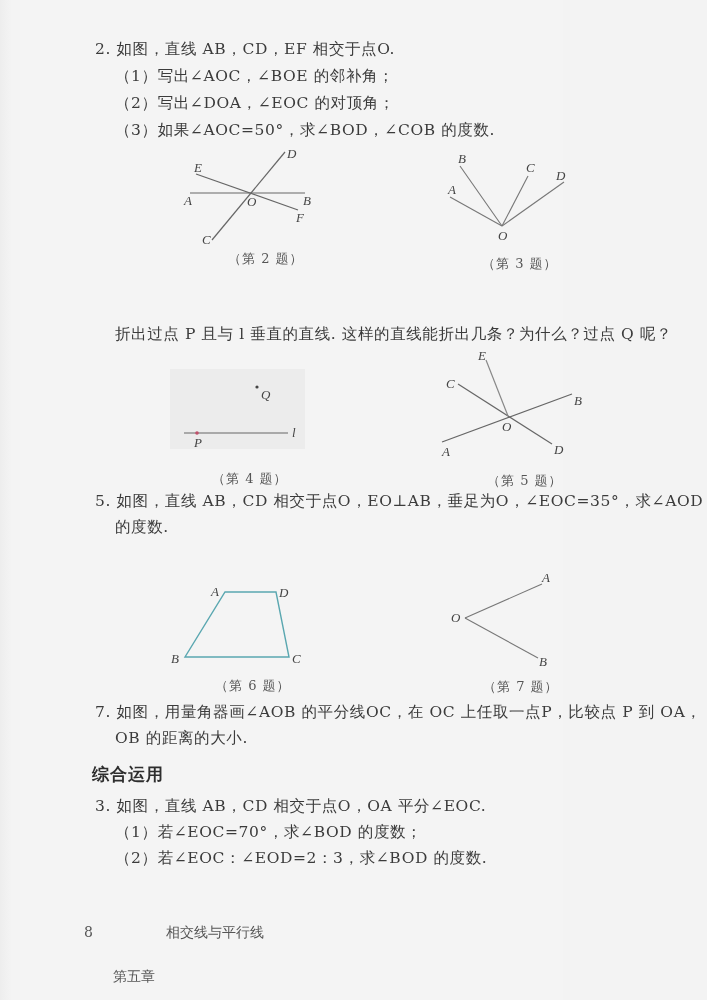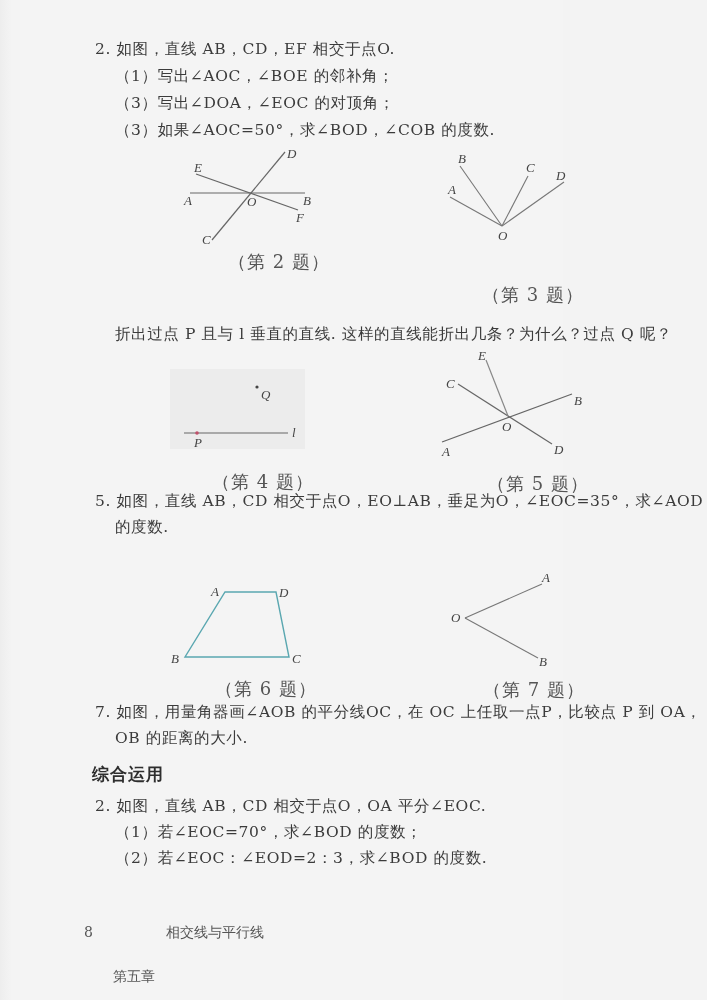--- a/index.html
+++ b/index.html
@@ -26,21 +26,21 @@
     .heading {
       position: absolute;
       font-family: "DejaVu Sans", "Liberation Sans", sans-serif;
       font-weight: bold;
       font-size: 17px;
       color: #2e2e2e;
       letter-spacing: 1px;
     }
     .caption {
       position: absolute;
-      font-size: 18px;
+      font-size: 13px;
       color: #555;
       letter-spacing: 1px;
       white-space: nowrap;
     }
     .footer {
       position: absolute;
       font-size: 14px;
       color: #555;
       white-space: nowrap;
     }
@@ -52,21 +52,21 @@
       fill: #444;
     }
   </style>
 </head>
 <body>
 
 <div class="page">
 
   <div class="line" style="left:95px; top:39px;">2. 如图，直线 AB，CD，EF 相交于点O.</div>
   <div class="line" style="left:115px; top:66px;">（1）写出∠AOC，∠BOE 的邻补角；</div>
-  <div class="line" style="left:115px; top:93px;">（3）写出∠DOA，∠EOC 的对顶角；</div>
+  <div class="line" style="left:115px; top:93px;">（2）写出∠DOA，∠EOC 的对顶角；</div>
   <div class="line" style="left:115px; top:120px;">（3）如果∠AOC=50°，求∠BOD，∠COB 的度数.</div>
 
   <svg class="fig" style="left:170px; top:140px;" width="170" height="110" viewBox="0 0 170 110">
     <g stroke="#666" stroke-width="1.2" fill="none">
       <line x1="20" y1="53" x2="135" y2="53"></line>
       <line x1="115" y1="12" x2="42" y2="100"></line>
       <line x1="26" y1="34" x2="128" y2="70"></line>
     </g>
     <text x="14" y="65">A</text>
     <text x="133" y="65">B</text>
@@ -84,21 +84,21 @@
       <line x1="20" y1="16" x2="62" y2="76"></line>
       <line x1="88" y1="26" x2="62" y2="76"></line>
       <line x1="124" y1="32" x2="62" y2="76"></line>
     </g>
     <text x="8" y="44">A</text>
     <text x="18" y="13">B</text>
     <text x="86" y="22">C</text>
     <text x="116" y="30">D</text>
     <text x="58" y="90">O</text>
   </svg>
-  <div class="caption" style="left:482px; top:255px;margin-top:28px;">（第 3 题）</div>
+  <div class="caption" style="left:482px; top:255px;">（第 3 题）</div>
 
 
   <div class="line" style="left:115px; top:324px;">折出过点 P 且与 l 垂直的直线. 这样的直线能折出几条？为什么？过点 Q 呢？</div>
 
   <svg class="fig" style="left:170px; top:365px;" width="140" height="90" viewBox="0 0 140 90">
     <rect x="0" y="4" width="135" height="80" fill="#ececec"></rect>
     <line x1="14" y1="68" x2="118" y2="68" stroke="#666" stroke-width="1.2"></line>
     <circle cx="27" cy="68" r="1.8" fill="#c0506a"></circle>
     <circle cx="87" cy="22" r="1.6" fill="#444"></circle>
     <text x="24" y="82">P</text>
@@ -144,21 +144,21 @@
     <text x="97" y="12">A</text>
     <text x="94" y="96">B</text>
   </svg>
   <div class="caption" style="left:483px; top:678px;">（第 7 题）</div>
 
   <div class="line" style="left:95px; top:702px;">7. 如图，用量角器画∠AOB 的平分线OC，在 OC 上任取一点P，比较点 P 到 OA，</div>
   <div class="line" style="left:115px; top:728px;">OB 的距离的大小.</div>
 
   <div class="heading" style="left:92px; top:763px;">综合运用</div>
 
-  <div class="line" style="left:95px; top:796px;">2. 如图，直线 AB，CD 相交于点O，OA 平分∠EOC.</div>
+  <div class="line" style="left:95px; top:796px;">3. 如图，直线 AB，CD 相交于点O，OA 平分∠EOC.</div>
   <div class="line" style="left:115px; top:822px;">（1）若∠EOC=70°，求∠BOD 的度数；</div>
   <div class="line" style="left:115px; top:848px;">（2）若∠EOC：∠EOD=2：3，求∠BOD 的度数.</div>
 
   <div class="footer" style="left:84px; top:924px;">8</div>
   <div class="footer" style="left:113px; top:924px;margin-top:44px;">第五章</div>
   <div class="footer" style="left:166px; top:924px;">相交线与平行线</div>
 
 </div>
 
 </body></html>

